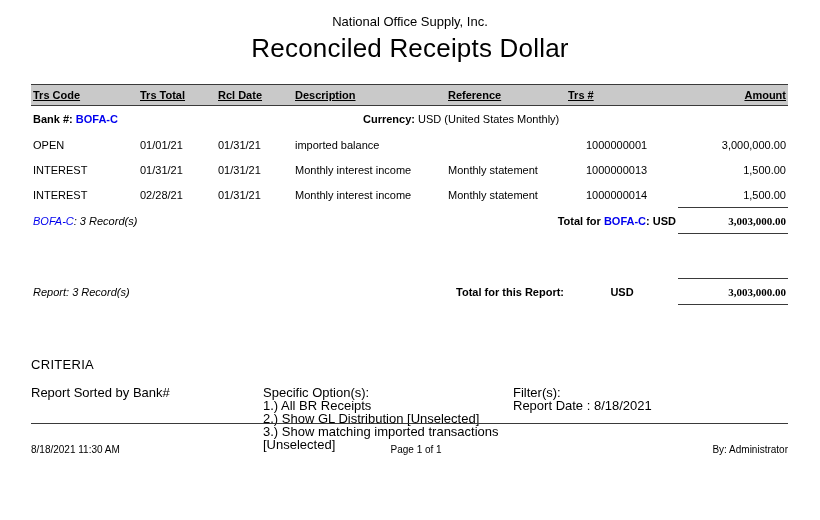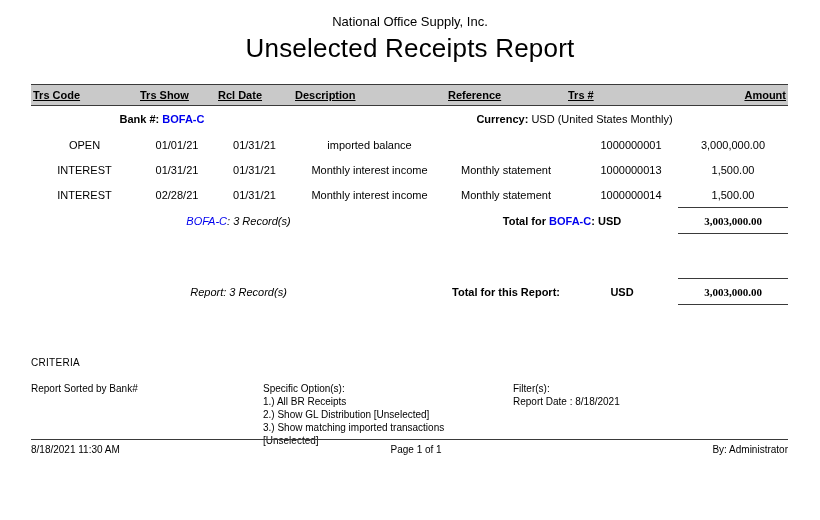--- a/index.html
+++ b/index.html
@@ -3,21 +3,21 @@
 <meta charset="utf-8">
 <style>
   html,body{margin:0;padding:0;background:#ffffff;}
   body{width:820px;height:520px;overflow:hidden;font-family:"Liberation Sans",sans-serif;color:#000;}
   .page{position:relative;width:820px;height:467px;background:#fff;}
 
   .company{padding-top:14px;text-align:center;font-size:13px;}
   .title{padding-top:4px;text-align:center;font-size:26px;letter-spacing:0.2px;}
 
   table.main{width:757px;margin:20px 0 0 31px;border-collapse:collapse;table-layout:fixed;font-size:11px;}
-  table.main td,table.main th{padding:0 2px;vertical-align:middle;overflow:hidden;white-space:nowrap;text-align:center;}
+  table.main td,table.main th{padding:0 2px;vertical-align:middle;overflow:hidden;white-space:nowrap;}
 
   tr.head-row th{
     background:var(--header-bg,#c9c9c9);
     border-top:1px solid var(--rule,#3a3a3a);
     border-bottom:1px solid var(--rule,#3a3a3a);
     height:20px;font-weight:bold;text-align:left;font-size:11px;
   }
   tr.head-row th .hd{text-decoration:underline;}
   tr.head-row th.num{text-align:right;}
 
@@ -35,57 +35,57 @@
   .italic{font-style:italic;}
   .blue{color:var(--link-blue,#0000ee);}
   .trs-val{padding-left:20px !important;}
 
   td.total-amt{
     border-top:1px solid var(--rule,#3a3a3a);
     border-bottom:1px solid var(--rule,#3a3a3a);
     font-weight:bold;text-align:right;font-family:Liberation Serif, serif;
   }
 
-  .criteria{margin:52px 0 0 31px;width:757px;font-size:10px;}
+  .criteria{margin:52px 0 0 31px;width:757px;font-size:13px;}
   .criteria-heading{margin-bottom:14px;letter-spacing:0.3px;}
   .criteria-cols{display:flex;align-items:flex-start;}
   .crit-col1{width:232px;}
   .crit-col2{width:250px;}
   .crit-col3{flex:1;}
   .criteria-cols div{line-height:13px;}
 
   .footer{
     position:absolute;left:31px;bottom:12px;width:757px;
     border-top:1px solid var(--rule,#3a3a3a);
-    padding-top:4px;display:flex;justify-content:space-between;
+    padding-top:20px;display:flex;justify-content:space-between;
     font-size:10px;
   }
 </style>
 </head>
 <body>
 
 <div class="page">
 
   <div class="company">National Office Supply, Inc.</div>
-  <div class="title">Unselected Receipts Report</div>
+  <div class="title">Reconciled Receipts Dollar</div>
 
   <table class="main">
     <colgroup>
       <col style="width:107px">
         <col style="width:78px">
         <col style="width:77px">
       <col style="width:153px">
         <col style="width:120px">
         <col style="width:112px">
       <col style="width:110px">
     </colgroup>
     <thead>
       <tr class="head-row">
         <th><span class="hd">Trs Code</span></th>
-        <th><span class="hd">Trs Show</span></th>
+        <th><span class="hd">Trs Total</span></th>
         <th><span class="hd">Rcl Date</span></th>
         <th><span class="hd">Description</span></th>
         <th><span class="hd">Reference</span></th>
         <th><span class="hd">Trs #</span></th>
         <th class="num"><span class="hd">Amount</span></th>
       </tr>
     </thead>
     <tbody>
       <tr class="bank-row">
         <td colspan="3">

